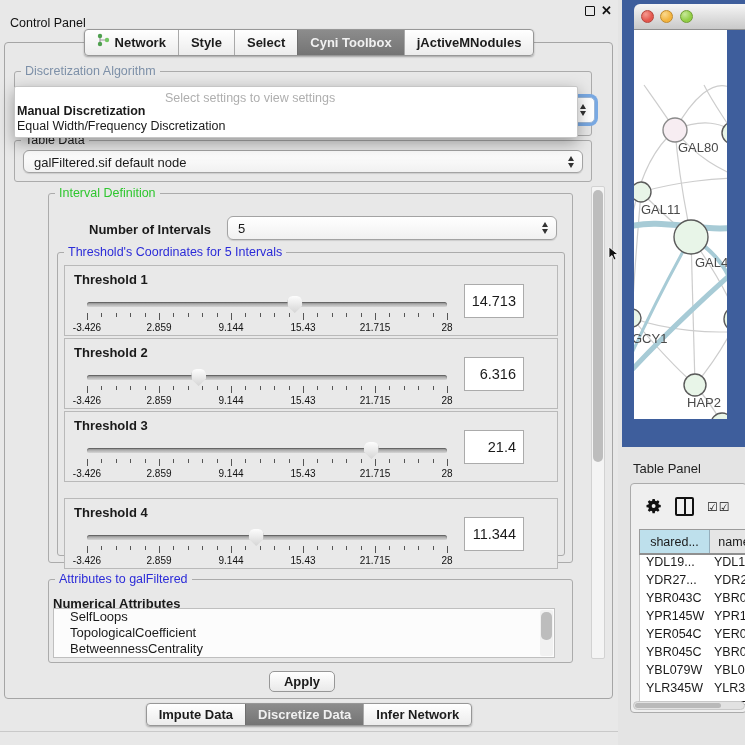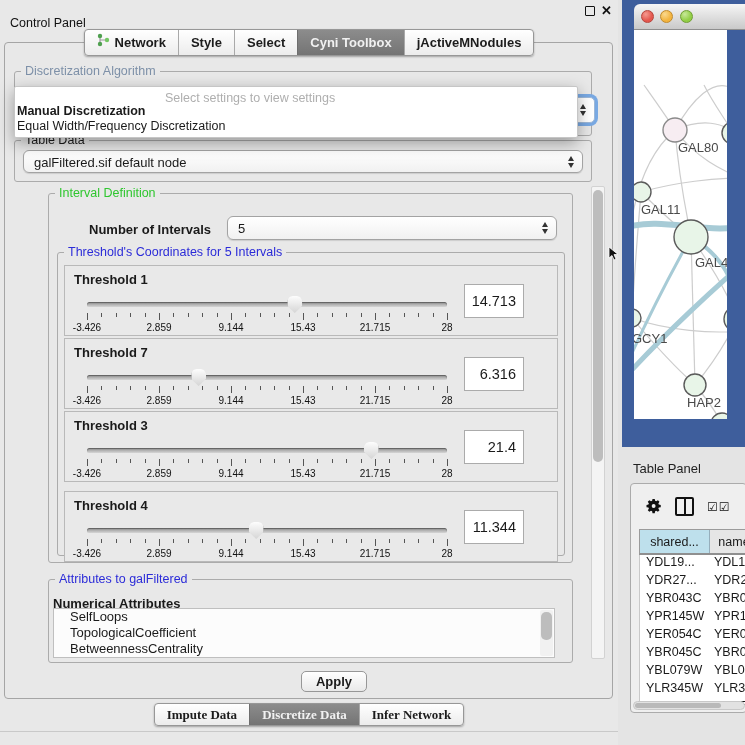--- a/index.html
+++ b/index.html
@@ -14,21 +14,21 @@
   .win-close { position:absolute; left:601px; top:3px; font-size:13px; font-weight:bold; color:#111; }
 
   .seg-group { display:flex; border:1px solid #979797; border-radius:4px; overflow:hidden;
                background:linear-gradient(#FFFFFF,#ECECEC); box-shadow:0 1px 2px rgba(0,0,0,.3); }
   .seg { padding:0 12px; line-height:25px; font-size:13px; font-weight:bold; color:#1c1c1c;
          border-left:1px solid #A9A9A9; display:flex; align-items:center; gap:5px; white-space:nowrap; }
   .seg:first-child { border-left:none; }
   .seg.sel { background:linear-gradient(#8C8C8C,#747474); color:#F1F1F1; border-left-color:#6e6e6e; }
   .tabbar { position:absolute; top:29px; left:0; width:618px; display:flex; justify-content:center; z-index:5; }
   .bottom-tabbar { position:absolute; top:703px; left:0; width:618px; display:flex; justify-content:center; z-index:5; }
-  .bottom-tabbar .seg { line-height:21px;font-family:Liberation Serif, serif; }
+  .bottom-tabbar .seg { line-height:21px; }
 
   .content { position:absolute; left:4px; top:42px; width:609px; height:657px;
              border:1px solid #A5A5A5; border-radius:4px; background:#E8E8E8; }
 
   .group { position:absolute; border:1px solid #ABABAB; border-radius:3px; }
   .legend { position:absolute; top:-8px; left:6px; background:#E8E8E8; padding:0 4px;
             font-size:12.5px; white-space:nowrap; }
   .legend.green { color:#2FC62F; }
   .legend.blue  { color:#2B2BD8; }
   .legend.ghost { color:#7D90A8; }
@@ -70,21 +70,21 @@
               border:1px solid #ABABAB; font-size:14.5px; text-align:right; line-height:32px; padding-right:7px; }
 
   
   .listbox { position:absolute; background:#FCFCFC; border:1px solid #BFBFBF; overflow:hidden; }
   .listbox .li { padding-left:16px; font-size:13px; line-height:16px; white-space:nowrap; }
   .vsb { position:absolute; background:#F4F4F4; border:1px solid #D2D2D2; border-radius:2px; }
   .vsb .vthumb { position:absolute; left:1px; right:1px; border-radius:5px; background:#BDBDBD; }
 
   .apply-btn { position:absolute; left:264px; top:628px; width:66px; height:21px;
                background:linear-gradient(#FFFFFF,#E9E9E9); border:1px solid #979797; border-radius:5px;
-               font-size:13px; font-weight:bold; text-align:center; line-height:19px;margin-left:32px; }
+               font-size:13px; font-weight:bold; text-align:center; line-height:19px; }
 
   .bottom-line { position:absolute; left:0; top:731px; width:618px; border-top:1px solid #C9C9C9; }
 
   
   .right-col { position:absolute; left:618px; top:0; width:127px; height:745px; background:#E4E4E4; }
   .netwin { position:absolute; left:4px; top:0; width:123px; height:447px; background:#3E5E9C; }
   .mactitle { position:absolute; left:12px; top:4px; width:111px; height:26px;
               background:linear-gradient(#F6F6F6,#C9C9C9); border-top-left-radius:6px;
               border-bottom:1px solid #8E8E8E; }
   .light { position:absolute; top:6px; width:13px; height:13px; border-radius:50%; }
@@ -245,21 +245,21 @@
                   <span class="ticklabel" style="left: 20%;">2.859</span>
                   <span class="ticklabel" style="left: 40%;">9.144</span>
                   <span class="ticklabel" style="left: 60%;">15.43</span>
                   <span class="ticklabel" style="left: 80%;">21.715</span>
                   <span class="ticklabel" style="left: 100%;">28</span>
                 </div>
               </div>
               <div class="valuebox">14.713</div>
             </div>
             <div class="thr" style="top: 85px;">
-              <div class="thr-label">Threshold 7</div>
+              <div class="thr-label">Threshold 2</div>
               <div class="slider">
                 <div class="track"></div>
                 <div class="thumb" style="left: 30.9998%;"></div>
                 <div class="ticks">
                   <span class="tick major" style="left: 0%;"></span>
                   <span class="tick minor" style="left: 4%;"></span>
                   <span class="tick minor" style="left: 8%;"></span>
                   <span class="tick minor" style="left: 12%;"></span>
                   <span class="tick minor" style="left: 16%;"></span>
                   <span class="tick major" style="left: 20%;"></span>
@@ -332,21 +332,21 @@
                   <span class="ticklabel" style="left: 0%;">-3.426</span>
                   <span class="ticklabel" style="left: 20%;">2.859</span>
                   <span class="ticklabel" style="left: 40%;">9.144</span>
                   <span class="ticklabel" style="left: 60%;">15.43</span>
                   <span class="ticklabel" style="left: 80%;">21.715</span>
                   <span class="ticklabel" style="left: 100%;">28</span>
                 </div>
               </div>
               <div class="valuebox">21.4</div>
             </div>
-            <div class="thr" style="top: 238px;">
+            <div class="thr" style="top: 245px;">
               <div class="thr-label">Threshold 4</div>
               <div class="slider">
                 <div class="track"></div>
                 <div class="thumb" style="left: 46.9993%;"></div>
                 <div class="ticks">
                   <span class="tick major" style="left: 0%;"></span>
                   <span class="tick minor" style="left: 4%;"></span>
                   <span class="tick minor" style="left: 8%;"></span>
                   <span class="tick minor" style="left: 12%;"></span>
                   <span class="tick minor" style="left: 16%;"></span>

